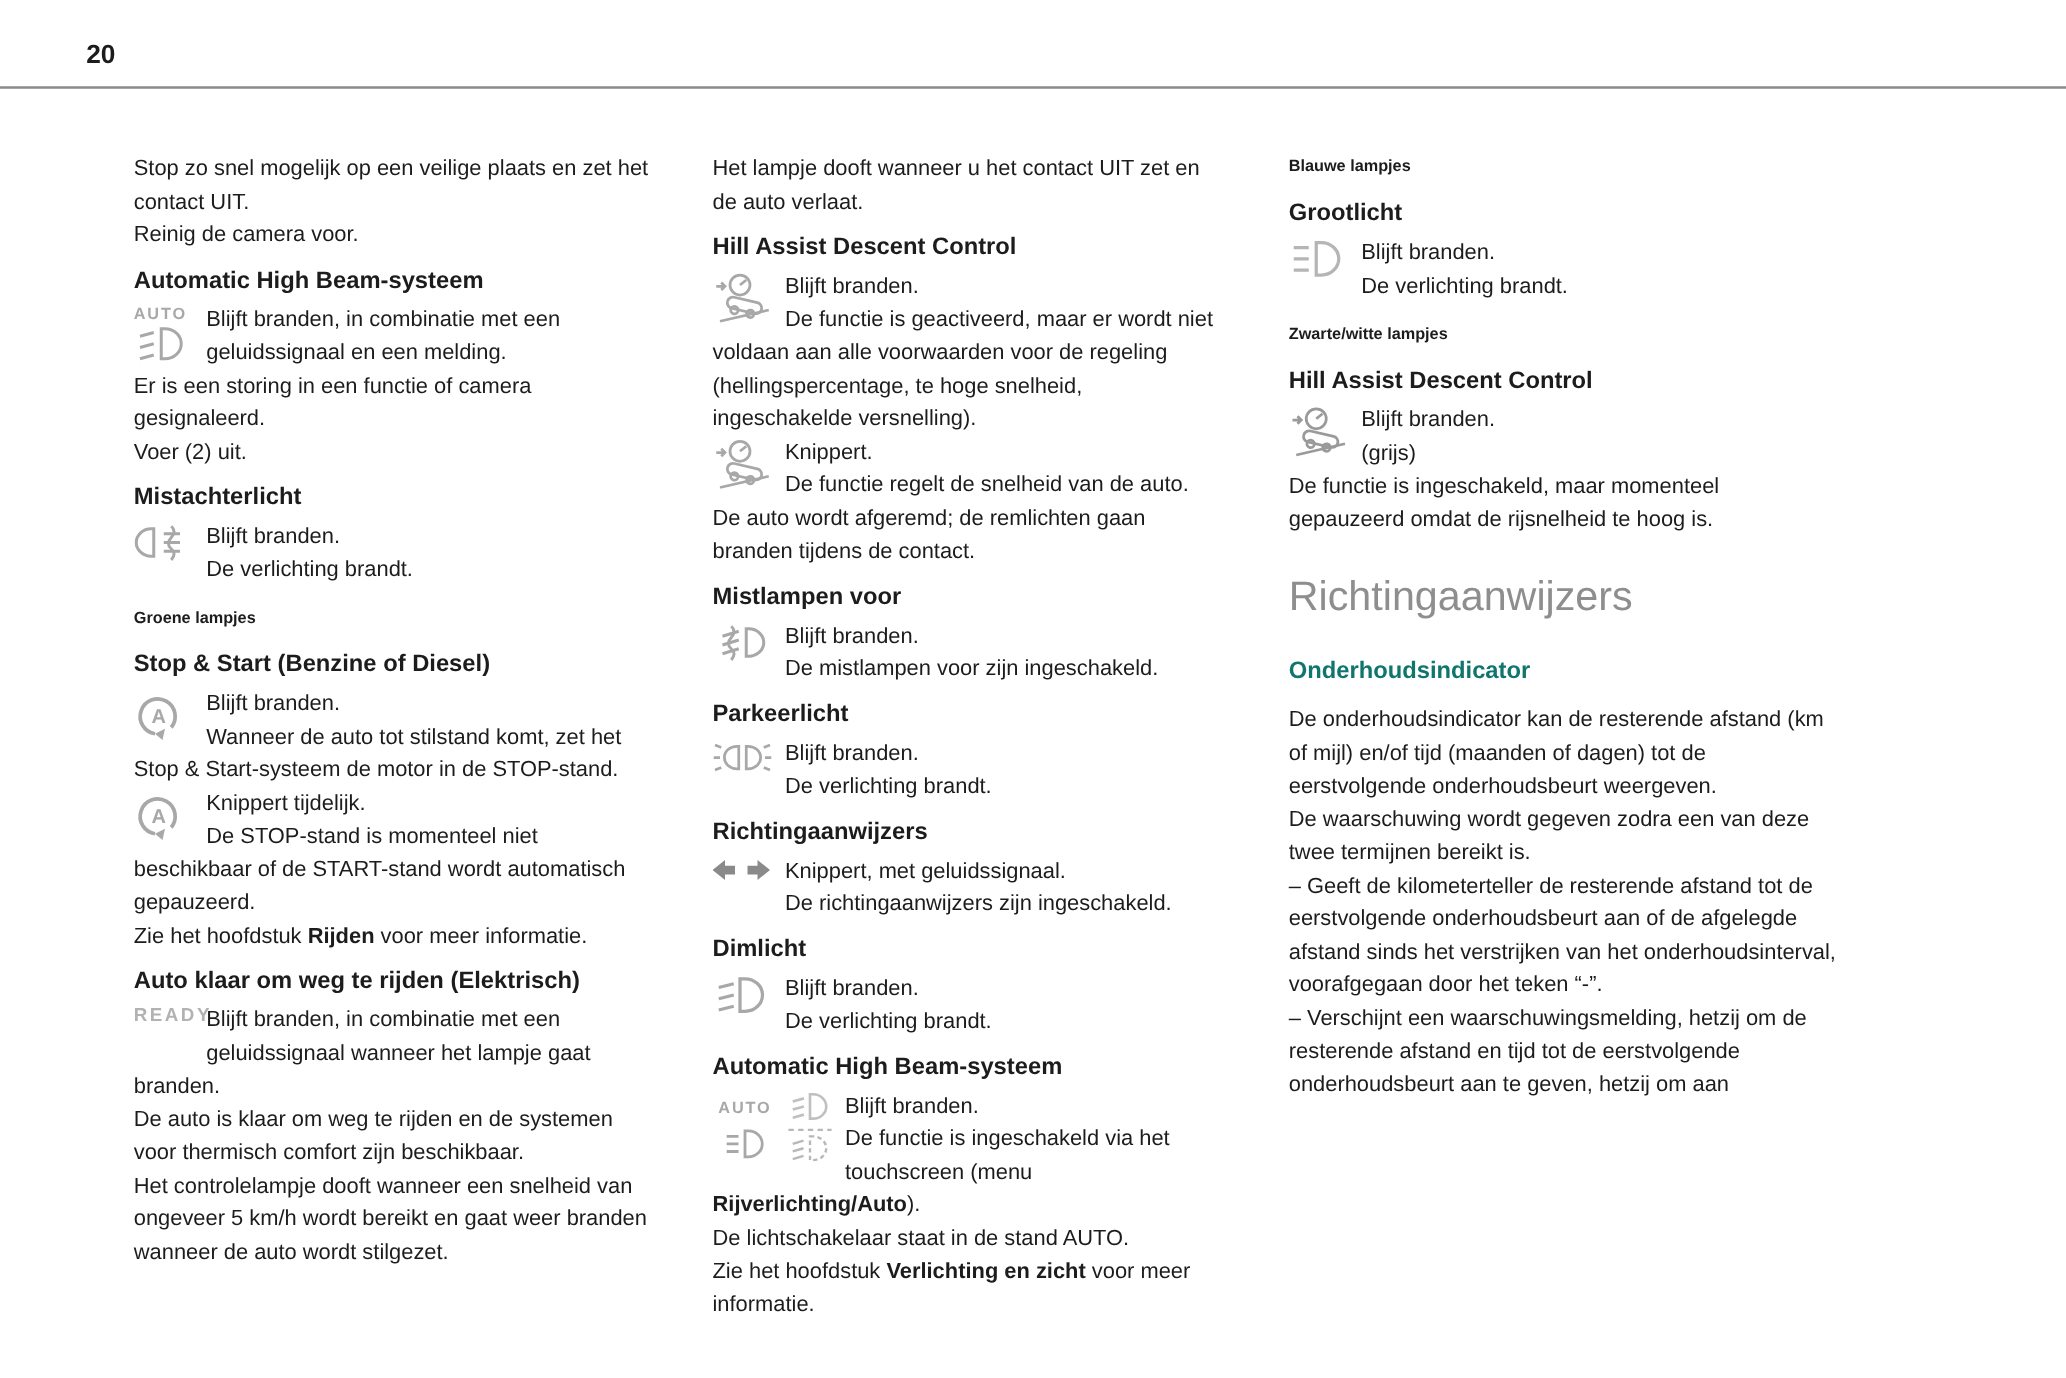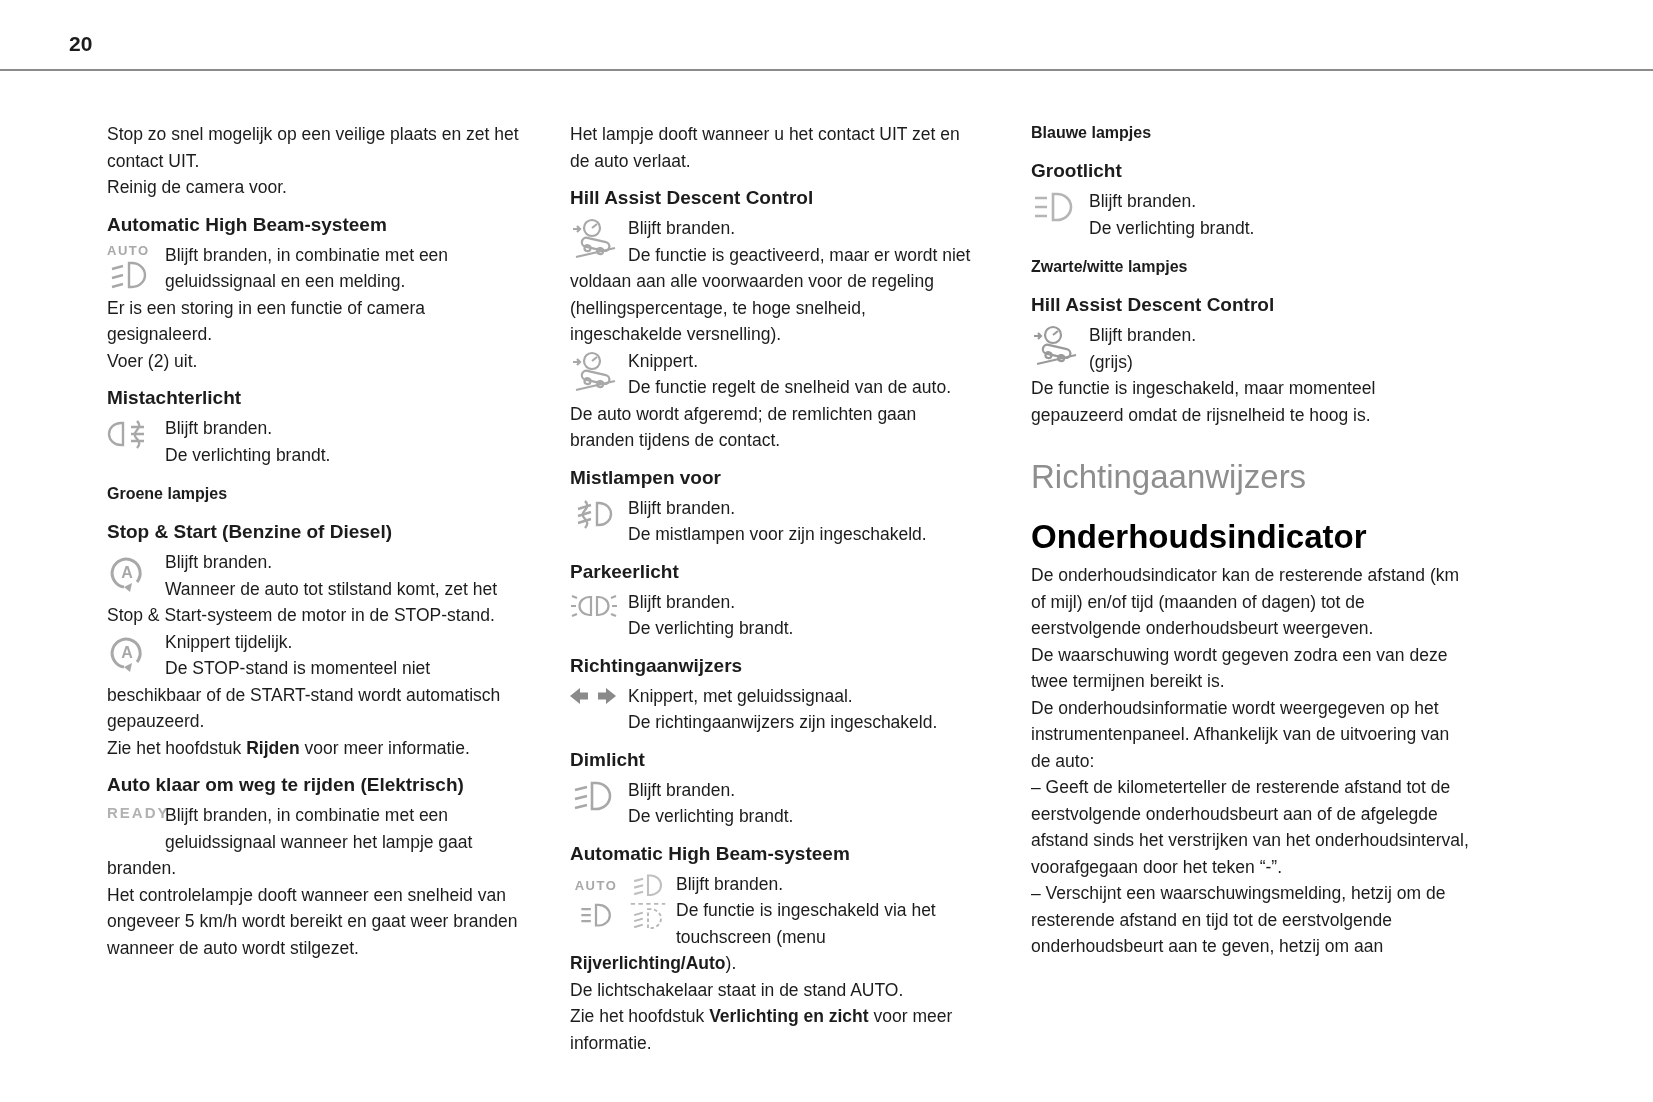--- a/index.html
+++ b/index.html
@@ -10,23 +10,23 @@
   }
   .page-number{position:absolute;top:32px;left:69px;font-size:21px;font-weight:bold;}
   .header-rule{position:absolute;top:69px;left:0;width:1653px;height:0;border-top:2px solid #8b8b8b;}
   .content{position:absolute;top:121px;left:107px;display:flex;}
   .col{font-size:17.5px;line-height:26.5px;}
   .col1{width:420px;margin-right:43px;}
   .col2{width:410px;margin-right:51px;}
   .col3{width:440px;}
   p{margin:0;}
   .sec-h{font-size:19px;font-weight:bold;margin:12px 0 5px;line-height:24px;clear:both;}
-  .cat-h{font-size:16px;font-weight:bold;margin:14px 0 14px;line-height:24px;clear:both;}
+  .cat-h{font-size:13px;font-weight:bold;margin:14px 0 14px;line-height:24px;clear:both;}
   .big-h-gray{font-size:33px;font-weight:normal;color:#8e8e8e;margin:30px 0 14px;line-height:38px;clear:both;}
-  .big-h-black{font-size:33px;font-weight:bold;color:#000000;margin:24px 0 8px;line-height:34px;clear:both;}
+  .big-h-black{font-size:19px;font-weight:bold;color:#0f766e;margin:24px 0 8px;line-height:34px;clear:both;}
   .item{overflow:visible;}
   .ind-icon{
     float:left;width:58px;min-height:53px;
     display:flex;flex-direction:column;align-items:flex-start;justify-content:flex-start;
     color:#a8a8a8;row-gap:2px;padding-top:2px;box-sizing:border-box;
   }
   .ind-icon.wide{width:106px;}
   .ind-icon svg{display:block;}
   .auto-txt{font-size:13px;font-weight:bold;letter-spacing:1.5px;color:#a8a8a8;line-height:14px;}
   .ready-txt{font-size:15px;font-weight:bold;letter-spacing:2px;color:#b2b2b2;line-height:18px;}
@@ -101,20 +101,21 @@
       </div>
       <p class="fw"><span>Zie het hoofdstuk </span><b>Rijden</b><span> voor meer informatie.</span></p>
 
       <h3 class="sec-h">Auto klaar om weg te rijden (Elektrisch)</h3>
       <div class="item">
         <span class="ind-icon">
           <span class="ready-txt">READY</span>
         </span>
         <p>Blijft branden, in combinatie met een geluidssignaal wanneer het lampje gaat branden.</p>
       </div>
+      <p class="fw">De auto is klaar om weg te rijden en de systemen voor thermisch comfort zijn beschikbaar.</p>
       <p class="fw">Het controlelampje dooft wanneer een snelheid van ongeveer 5 km/h wordt bereikt en gaat weer branden wanneer de auto wordt stilgezet.</p>
     </section>
 
     <section class="col col2">
       <p>Het lampje dooft wanneer u het contact UIT zet en de auto verlaat.</p>
 
       <h3 class="sec-h">Hill Assist Descent Control</h3>
       <div class="item">
         <span class="ind-icon">
           <svg width="48" height="42" viewBox="0 0 48 42" stroke="#a8a8a8" fill="none" stroke-width="2.2">
@@ -264,19 +265,18 @@
         <p>Blijft branden.</p>
         <p>(grijs)</p>
       </div>
       <p class="fw">De functie is ingeschakeld, maar momenteel gepauzeerd omdat de rijsnelheid te hoog is.</p>
 
       <h2 class="big-h-gray">Richtingaanwijzers</h2>
       <h2 class="big-h-black">Onderhoudsindicator</h2>
 
       <p>De onderhoudsindicator kan de resterende afstand (km of mijl) en/of tijd (maanden of dagen) tot de eerstvolgende onderhoudsbeurt weergeven.</p>
       <p>De waarschuwing wordt gegeven zodra een van deze twee termijnen bereikt is.</p>
-      <p>De onderhoudsinformatie wordt weergegeven op het instrumentenpaneel. Afhankelijk van de uitvoering van de auto:</p>
       <p>–  Geeft de kilometerteller de resterende afstand tot de eerstvolgende onderhoudsbeurt aan of de afgelegde afstand sinds het verstrijken van het onderhoudsinterval, voorafgegaan door het teken “-”.</p>
       <p>–  Verschijnt een waarschuwingsmelding, hetzij om de resterende afstand en tijd tot de eerstvolgende onderhoudsbeurt aan te geven, hetzij om aan</p>
     </section>
 
   </div>
 </div>
 
 </body></html>

